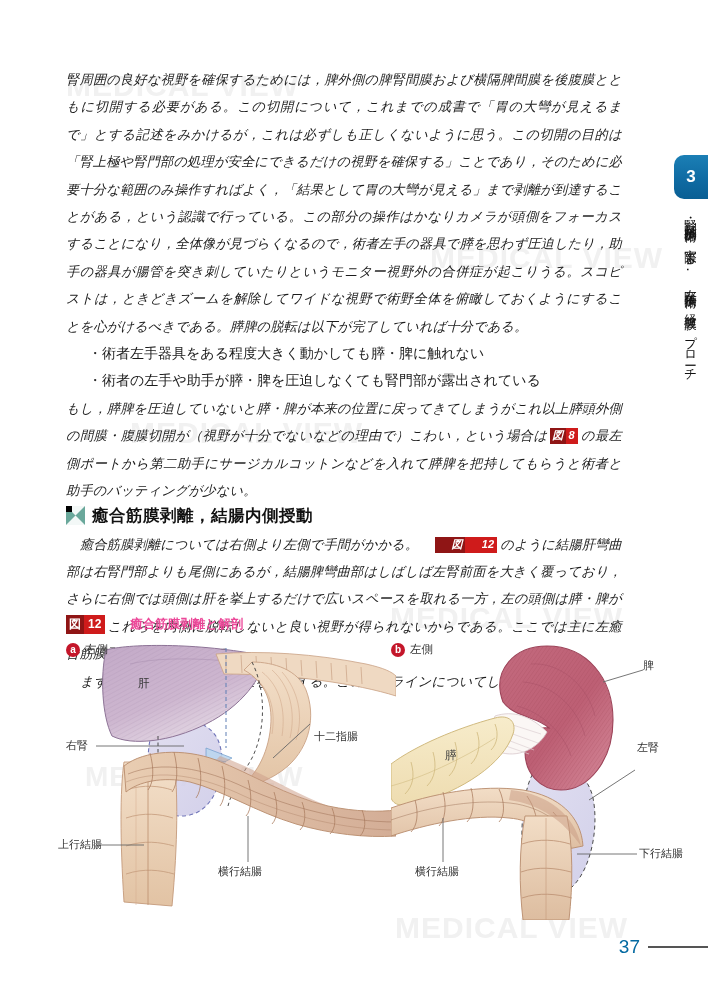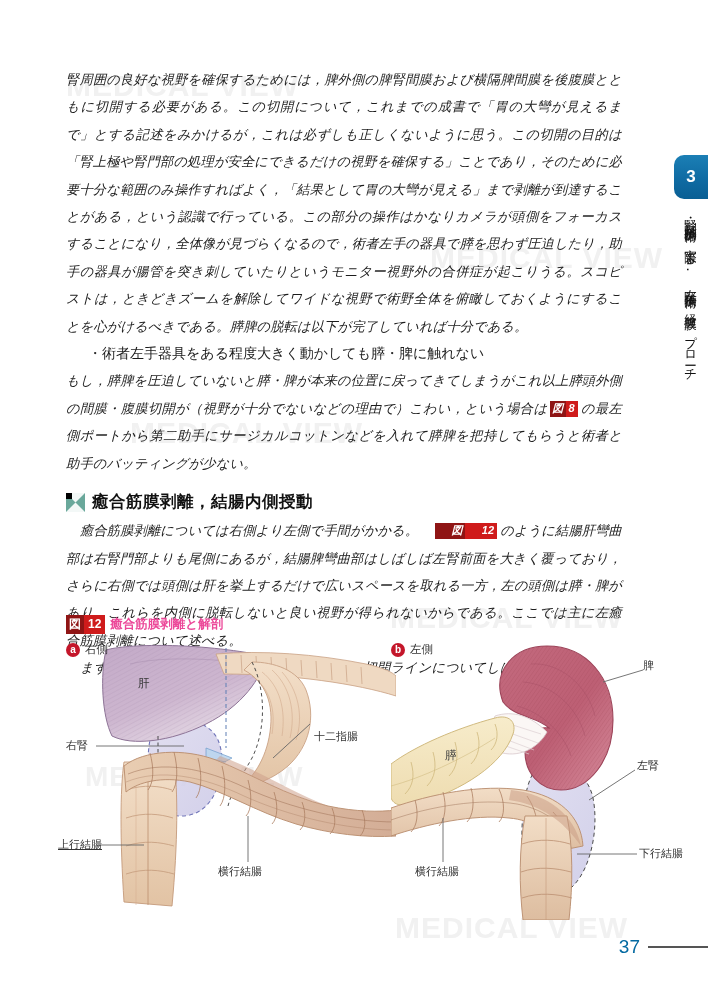--- a/index.html
+++ b/index.html
@@ -84,21 +84,20 @@
     padding: 2px 3px 3px 3px;
     line-height: 1;
     font-family: "Liberation Sans", sans-serif;
   }
 
   
   .sec-head {
     display: flex;
     align-items: center;
     gap: 7px;
-    margin-top: 14px;
     margin-bottom: 4px;
   }
   .sec-marker {
     width: 19px; height: 19px;
     background: #6aa89b;
     position: relative;
     flex: none;
   }
   .sec-marker::before,
   .sec-marker::after {
@@ -159,21 +158,21 @@
 
   
   .figure {
     position: absolute;
     left: 66px; top: 615px;
     width: 580px;
   }
   .fig-caption {
     display: flex;
     align-items: center;
-    gap: 5px;
+    gap: 25px;
     margin-bottom: 6px;
   }
   .fig-caption .badge { line-height: 1; }
   .fig-caption .zu {
     display: inline-block;
     background: #8f1515; color: #fff;
     font-size: 12px; font-weight: 700;
     padding: 3px 3px 4px 3px; line-height: 1;
   }
   .fig-caption .num {
@@ -253,20 +252,21 @@
   <div class="wm wm-3">MEDICAL VIEW</div>
   <div class="wm wm-4">MEDICAL VIEW</div>
   <div class="wm wm-6">MEDICAL VIEW</div>
   <div class="wm wm-5">MEDICAL VIEW</div>
 
   <div class="body-col">
 
     <p class="para">腎周囲の良好な視野を確保するためには，脾外側の脾腎間膜および横隔脾間膜を後腹膜とともに切開する必要がある。この切開について，これまでの成書で「胃の大彎が見えるまで」とする記述をみかけるが，これは必ずしも正しくないように思う。この切開の目的は「腎上極や腎門部の処理が安全にできるだけの視野を確保する」ことであり，そのために必要十分な範囲のみ操作すればよく，「結果として胃の大彎が見える」まで剥離が到達することがある，という認識で行っている。この部分の操作はかなりカメラが頭側をフォーカスすることになり，全体像が見づらくなるので，術者左手の器具で膵を思わず圧迫したり，助手の器具が腸管を突き刺していたりというモニター視野外の合併症が起こりうる。スコピストは，ときどきズームを解除してワイドな視野で術野全体を俯瞰しておくようにすることを心がけるべきである。膵脾の脱転は以下が完了していれば十分である。</p>
 
     <p class="bullet">・術者左手器具をある程度大きく動かしても膵・脾に触れない</p>
+    <p class="bullet">・術者の左手や助手が膵・脾を圧迫しなくても腎門部が露出されている</p>
 
     <p class="para"><span>もし，膵脾を圧迫していないと膵・脾が本来の位置に戻ってきてしまうがこれ以上膵頭外側の間膜・腹膜切開が（視野が十分でないなどの理由で）こわい，という場合は</span><span class="figref"><span class="zu">図</span><span class="num">8</span></span><span>の最左側ポートから第二助手にサージカルコットンなどを入れて膵脾を把持してもらうと術者と助手のバッティングが少ない。</span></p>
 
     <div class="sec-head">
       <span class="sec-marker">
         <svg class="bow" width="19" height="19" viewBox="0 0 19 19" aria-hidden="true">
           <polygon points="0,0 19,0 9.5,9.5" fill="#ffffff" opacity="0.92"></polygon>
           <polygon points="0,19 19,19 9.5,9.5" fill="#ffffff" opacity="0.92"></polygon>
         </svg>
       </span>
@@ -373,21 +373,21 @@
         <svg class="art" width="330" height="280" viewBox="0 0 330 280">
           <line x1="30" y1="106" x2="118" y2="106" stroke="#666" stroke-width="0.9"></line>
           <line x1="207" y1="118" x2="244" y2="84" stroke="#666" stroke-width="0.9"></line>
           <line x1="32" y1="205" x2="78" y2="205" stroke="#666" stroke-width="0.9"></line>
           <line x1="182" y1="176" x2="182" y2="222" stroke="#666" stroke-width="0.9"></line>
         </svg>
 
         <div class="fig-label-in" style="left:72px; top:36px;">肝</div>
         <div class="fig-label" style="left:248px; top:89px;">十二指腸</div>
         <div class="fig-label" style="left:0px; top:98px;">右腎</div>
-        <div class="fig-label" style="left:-8px; top:197px;text-decoration:underline;">上行結腸</div>
+        <div class="fig-label" style="left:-8px; top:197px;">上行結腸</div>
         <div class="fig-label" style="left:152px; top:224px;">横行結腸</div>
       </div>
 
       <div class="panel panel-b">
 
         <div class="panel-tag" style="left:0; top:2px;">
           <span class="circ">b</span>
           <span class="lbl">左側</span>
         </div>
 
@@ -454,21 +454,21 @@
 
         <svg class="art" width="300" height="280" viewBox="0 0 300 280">
           <line x1="212" y1="42" x2="252" y2="30" stroke="#666" stroke-width="0.9"></line>
           <line x1="198" y1="160" x2="244" y2="130" stroke="#666" stroke-width="0.9"></line>
           <line x1="186" y1="214" x2="246" y2="214" stroke="#666" stroke-width="0.9"></line>
           <line x1="52" y1="178" x2="52" y2="222" stroke="#666" stroke-width="0.9"></line>
         </svg>
 
         <div class="fig-label" style="left:252px; top:18px;">脾</div>
         <div class="fig-label-in" style="left:54px; top:108px;">膵</div>
-        <div class="fig-label" style="left:246px; top:118px;">左腎</div>
+        <div class="fig-label" style="left:246px; top:100px;">左腎</div>
         <div class="fig-label" style="left:24px; top:224px;">横行結腸</div>
         <div class="fig-label" style="left:248px; top:206px;font-family:Liberation Mono, monospace;">下行結腸</div>
       </div>
     </div>
   </div>
 
   <div class="footer">
     <span class="pagenum">37</span>
     <span class="footrule"></span>
   </div>

